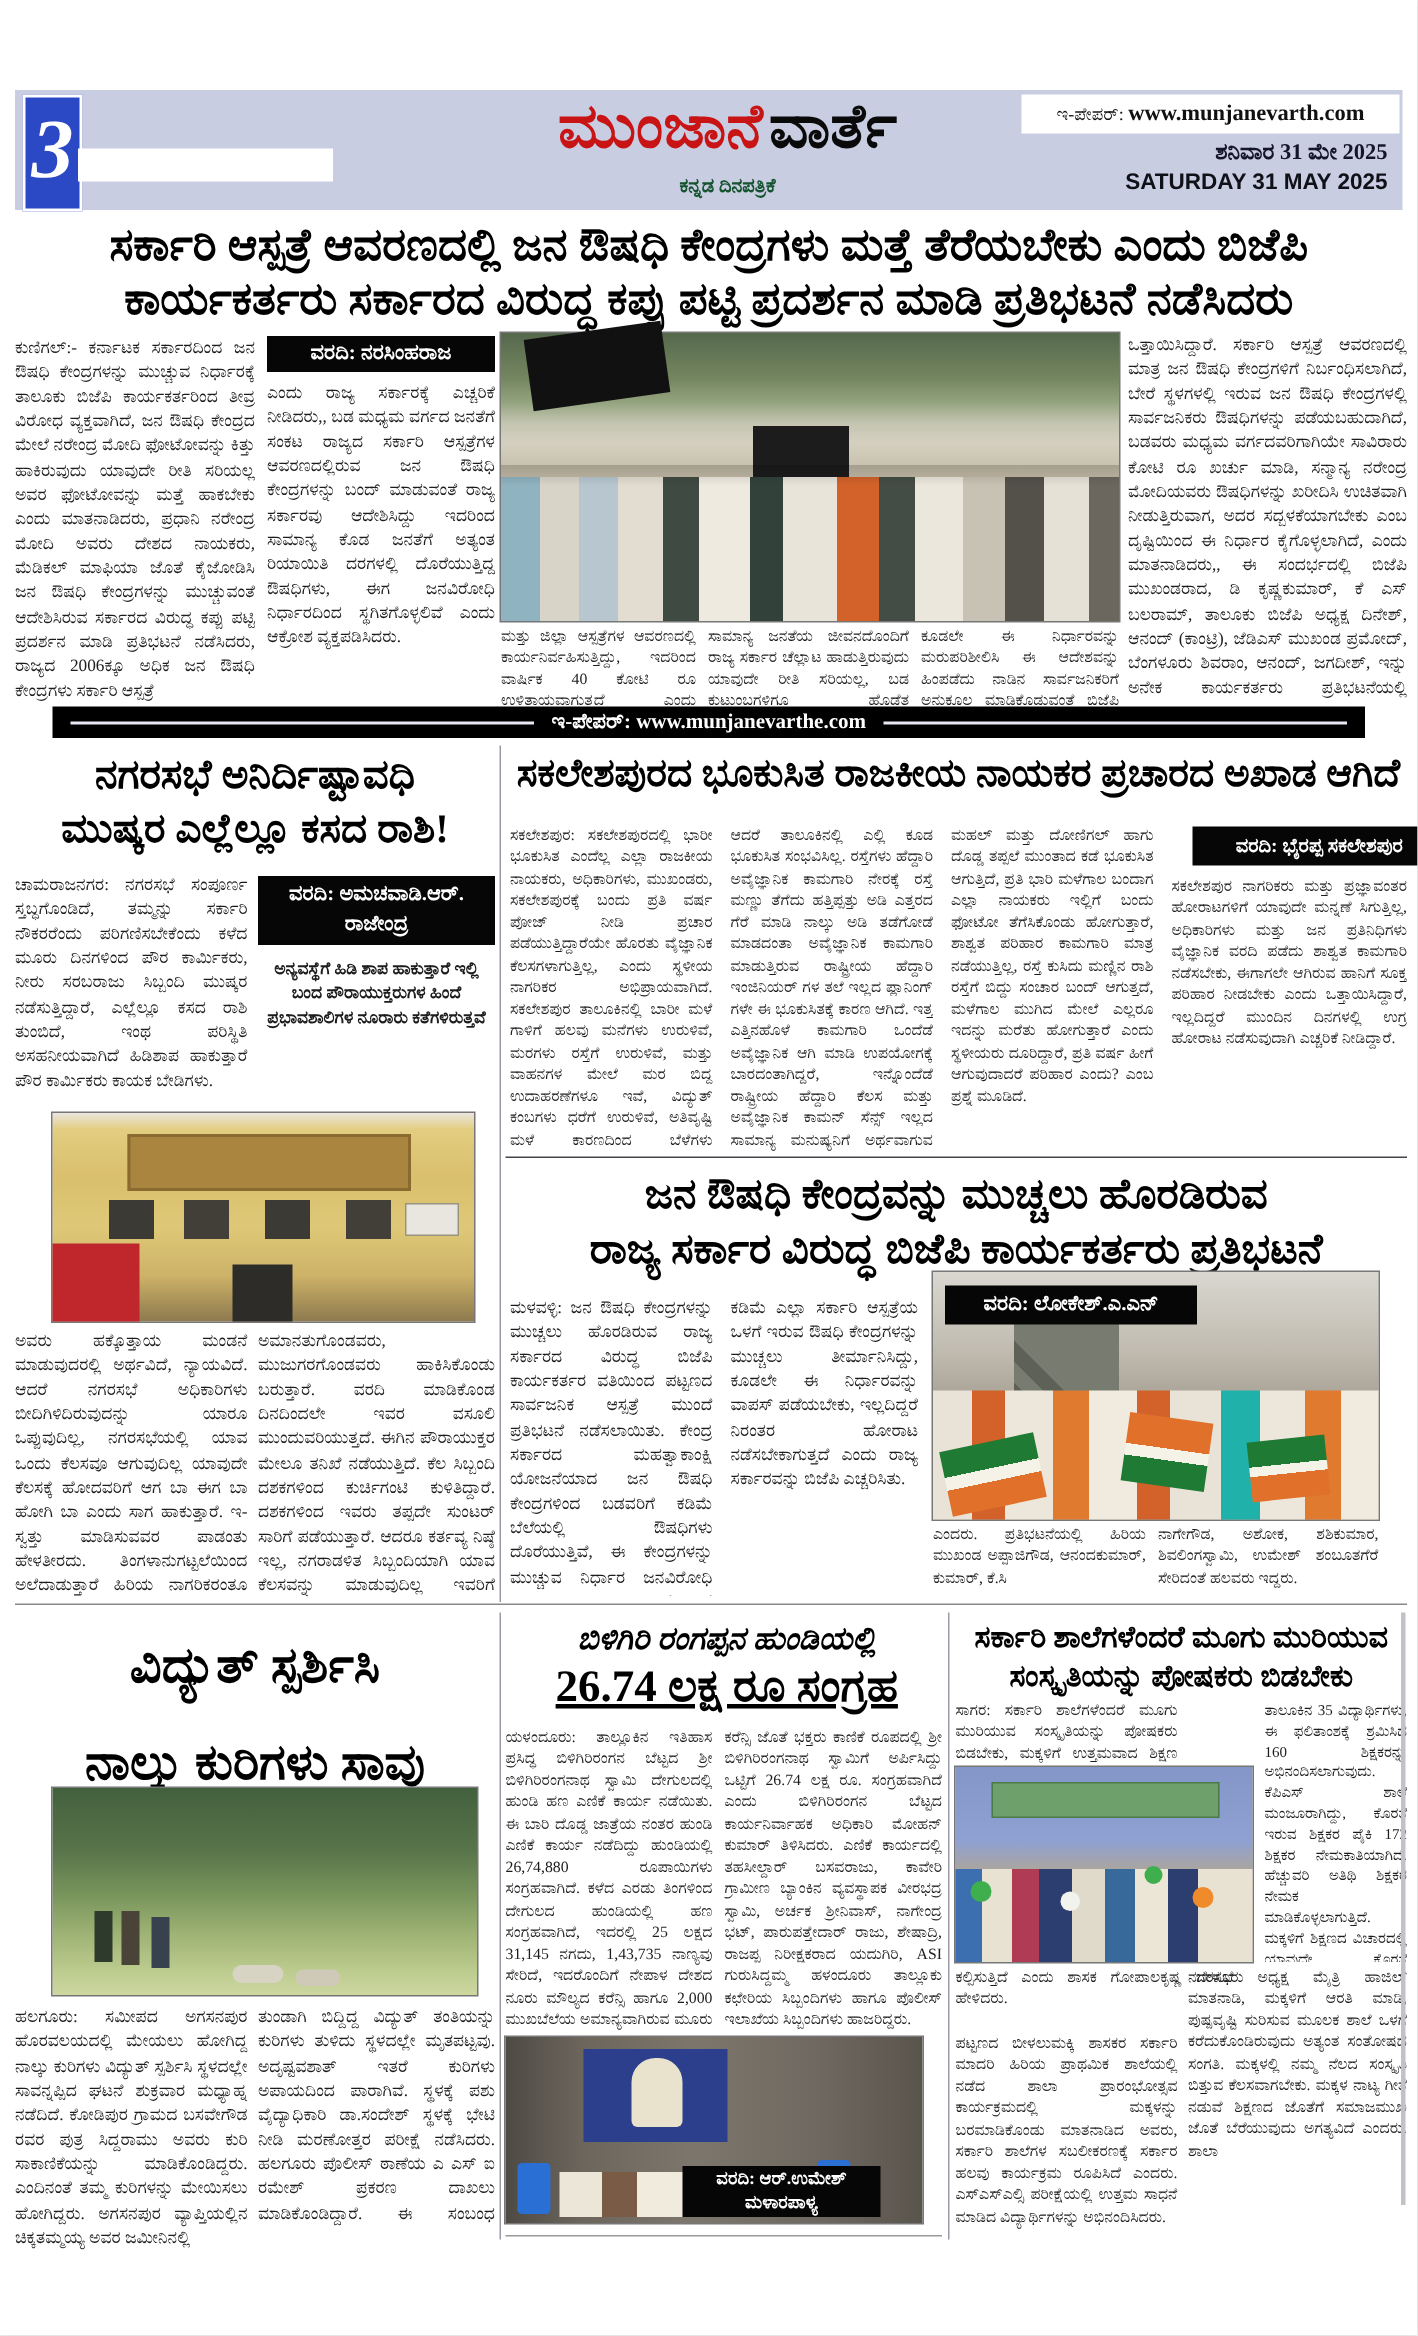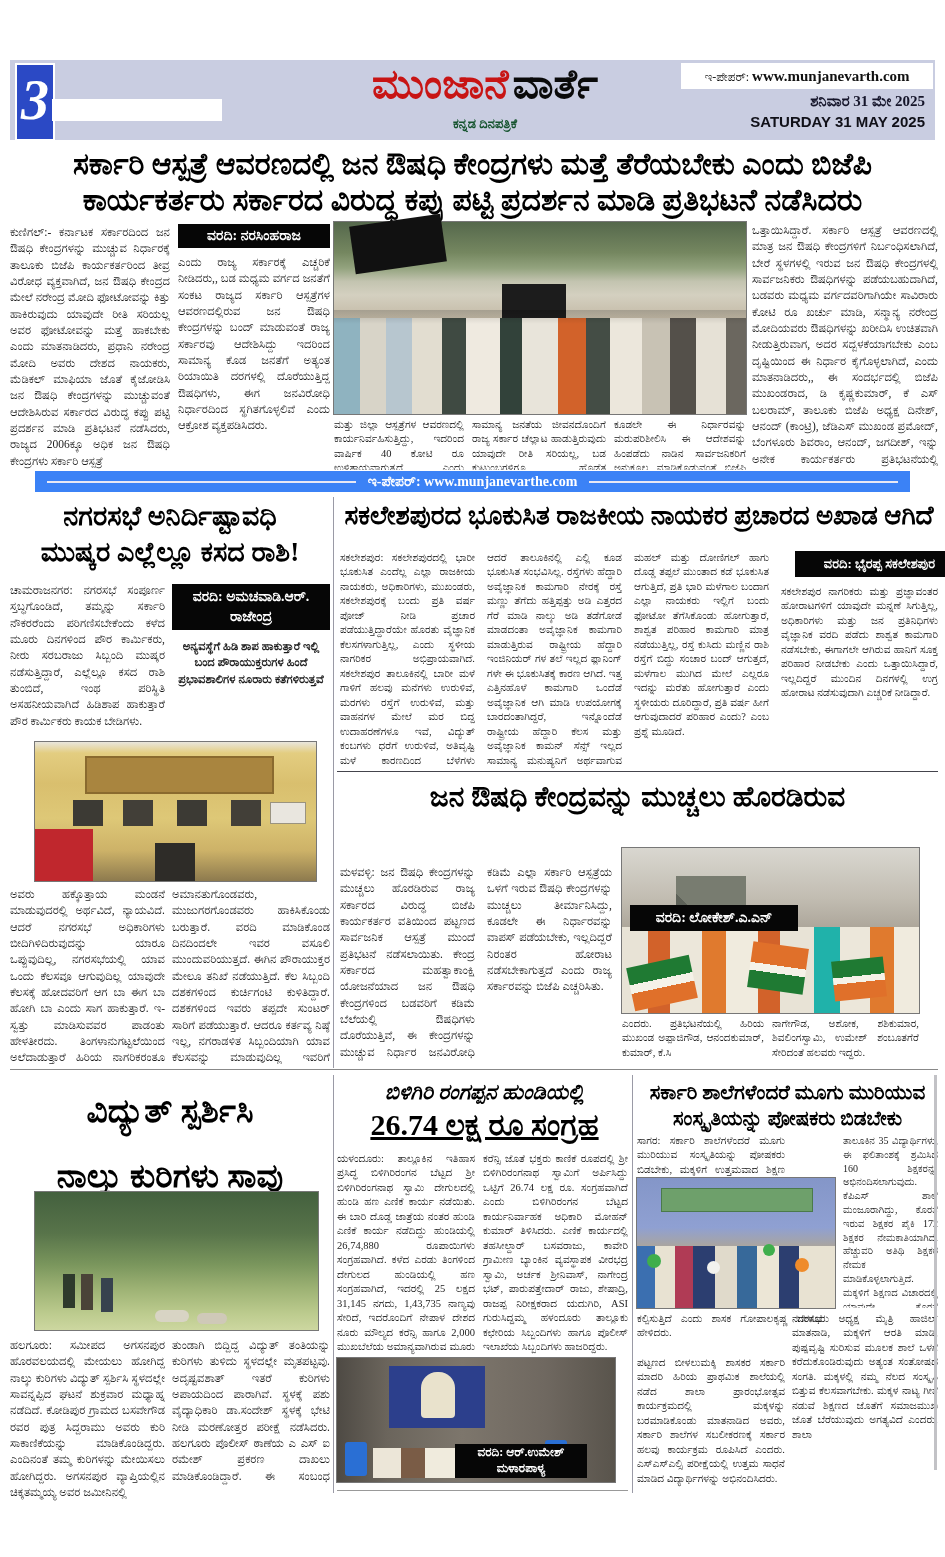--- a/index.html
+++ b/index.html
@@ -26,21 +26,21 @@
   #masthead .m1{color:#c81414;font-size:41px;font-weight:bold;}
   #masthead .m2{color:#0a0a0a;font-size:41px;font-weight:bold;}
   #masthead-sub{left:300px;top:56px;width:350px;text-align:center;font-size:13px;font-weight:bold;color:#14532d;}
   #epaper-box{right:2px;top:3px;width:252px;height:26px;background:#ffffff;text-align:center;
       font-size:12px;line-height:26px;color:#111;white-space:nowrap;overflow:hidden;}
   #epaper-box b{font-size:15px;}
   #date-kn{right:10px;top:33px;font-size:15px;font-weight:bold;color:#15152a;}
   #date-en{right:10px;top:53px;font-size:15px;font-weight:bold;color:#101018;
       font-family:"Liberation Sans","DejaVu Sans",sans-serif;}
   
-  #epaper-bar{left:35px;top:471px;width:875px;height:21px;background:#3b82f6;color:#fff;
+  #epaper-bar{left:35px;top:471px;width:875px;height:21px;background:#000000;color:#fff;
       display:flex;align-items:center;font-weight:bold;font-size:14px;}
   #epaper-bar .line{flex:1;height:2px;background:#e8e8f4;margin:0 12px;}
   
   #photo-protest{left:334px;top:222px;width:412px;height:192px;
      background:linear-gradient(180deg,#55684c 0%,#758760 16%,#93a37e 24%,#c3c4b0 31%,#d4d0c0 38%,#b9ac96 58%,#958b77 84%,#7e7664 100%);}
   #photo-building{left:35px;top:742px;width:281px;height:139px;
      background:linear-gradient(180deg,#e9e6dd 0%,#e3cd80 8%,#d9bf6e 30%,#dec877 55%,#cdb268 78%,#8d7a4e 100%);}
   #photo-bjp{left:622px;top:848px;width:297px;height:165px;
      background:linear-gradient(180deg,#d9d7d0 0%,#c2bdb2 30%,#a59e92 55%,#8a8376 78%,#6e685e 100%);}
   #photo-field{left:35px;top:1192px;width:283px;height:138px;
@@ -126,34 +126,35 @@
 
   <div class="abs txt txt-sm" style="left:340px;top:551px;width:135px;height:219px;">ಸಕಲೇಶಪುರ: ಸಕಲೇಶಪುರದಲ್ಲಿ ಭಾರೀ ಭೂಕುಸಿತ ಎಂದೆಲ್ಲ ಎಲ್ಲಾ ರಾಜಕೀಯ ನಾಯಕರು, ಅಧಿಕಾರಿಗಳು, ಮುಖಂಡರು, ಸಕಲೇಶಪುರಕ್ಕೆ ಬಂದು ಪ್ರತಿ ವರ್ಷ ಪೋಜ್ ನೀಡಿ ಪ್ರಚಾರ ಪಡೆಯುತ್ತಿದ್ದಾರೆಯೇ ಹೊರತು ವೈಜ್ಞಾನಿಕ ಕೆಲಸಗಳಾಗುತ್ತಿಲ್ಲ, ಎಂದು ಸ್ಥಳೀಯ ನಾಗರಿಕರ ಅಭಿಪ್ರಾಯವಾಗಿದೆ. ಸಕಲೇಶಪುರ ತಾಲೂಕಿನಲ್ಲಿ ಬಾರೀ ಮಳೆ ಗಾಳಿಗೆ ಹಲವು ಮನೆಗಳು ಉರುಳಿವೆ, ಮರಗಳು ರಸ್ತೆಗೆ ಉರುಳಿವೆ, ಮತ್ತು ವಾಹನಗಳ ಮೇಲೆ ಮರ ಬಿದ್ದ ಉದಾಹರಣೆಗಳೂ ಇವೆ, ವಿದ್ಯುತ್ ಕಂಬಗಳು ಧರೆಗೆ ಉರುಳಿವೆ, ಅತಿವೃಷ್ಟಿ ಮಳೆ ಕಾರಣದಿಂದ ಬೆಳೆಗಳು ನಾಶವಾಗುತ್ತಿವೆ, ಬತ್ತದ ಗದ್ದೆಗಳ ಮೇಲೆ ಎಲ್ಲಾ ಮಣ್ಣು ಕೊಚ್ಚಿಕೊಂಡು ಹೋಗಿ ಹೂಳು ತುಂಬಿ ಹಾನಿಯಾಗಿದೆ, ಹಲವು ಮನೆಗಳ ಒಳಗೆಲ್ಲ ನೀರಿನ ಜೊತೆ ಮಣ್ಣೆಲ್ಲ ಮನೆ ಒಳಗೆ ಬರುತ್ತಿದೆ.</div>
   <div class="abs txt txt-sm" style="left:487px;top:551px;width:135px;height:219px;">ಆದರೆ ತಾಲೂಕಿನಲ್ಲಿ ಎಲ್ಲಿ ಕೂಡ ಭೂಕುಸಿತ ಸಂಭವಿಸಿಲ್ಲ. ರಸ್ತೆಗಳು ಹೆದ್ದಾರಿ ಅವೈಜ್ಞಾನಿಕ ಕಾಮಗಾರಿ ನೇರಕ್ಕೆ ರಸ್ತೆ ಮಣ್ಣು ತೆಗೆದು ಹತ್ತಿಪ್ಪತ್ತು ಅಡಿ ಎತ್ತರದ ಗೆರೆ ಮಾಡಿ ನಾಲ್ಕು ಅಡಿ ತಡೆಗೋಡೆ ಮಾಡದಂತಾ ಅವೈಜ್ಞಾನಿಕ ಕಾಮಗಾರಿ ಮಾಡುತ್ತಿರುವ ರಾಷ್ಟ್ರೀಯ ಹೆದ್ದಾರಿ ಇಂಜಿನಿಯರ್ ಗಳ ತಲೆ ಇಲ್ಲದ ಪ್ಲಾನಿಂಗ್ ಗಳೇ ಈ ಭೂಕುಸಿತಕ್ಕೆ ಕಾರಣ ಆಗಿದೆ. ಇತ್ತ ಎತ್ತಿನಹೊಳೆ ಕಾಮಗಾರಿ ಒಂದೆಡೆ ಅವೈಜ್ಞಾನಿಕ ಆಗಿ ಮಾಡಿ ಉಪಯೋಗಕ್ಕೆ ಬಾರದಂತಾಗಿದ್ದರೆ, ಇನ್ನೊಂದೆಡೆ ರಾಷ್ಟ್ರೀಯ ಹೆದ್ದಾರಿ ಕೆಲಸ ಮತ್ತು ಅವೈಜ್ಞಾನಿಕ ಕಾಮನ್ ಸೆನ್ಸ್ ಇಲ್ಲದ ಸಾಮಾನ್ಯ ಮನುಷ್ಯನಿಗೆ ಅರ್ಥವಾಗುವ ವಿಷಯ ಇಂಜಿನಿಯರ್ ಗಳಿಗೆ ಅರ್ಥ ಆಗುವುದಿಲ್ಲವೇ? ಎಂಬುದು ಜನ ಸಾಮಾನ್ಯರ ಪ್ರಶ್ನೆ ಆಗಿದೆ. ಪ್ರತಿ ವರ್ಷ ಆನೆ</div>
   <div class="abs txt txt-sm" style="left:634px;top:551px;width:135px;height:219px;">ಮಹಲ್ ಮತ್ತು ದೋಣಿಗಲ್ ಹಾಗು ದೊಡ್ಡ ತಪ್ಪಲೆ ಮುಂತಾದ ಕಡೆ ಭೂಕುಸಿತ ಆಗುತ್ತಿದೆ, ಪ್ರತಿ ಭಾರಿ ಮಳೆಗಾಲ ಬಂದಾಗ ಎಲ್ಲಾ ನಾಯಕರು ಇಲ್ಲಿಗೆ ಬಂದು ಫೋಟೋ ತೆಗೆಸಿಕೊಂಡು ಹೋಗುತ್ತಾರೆ, ಶಾಶ್ವತ ಪರಿಹಾರ ಕಾಮಗಾರಿ ಮಾತ್ರ ನಡೆಯುತ್ತಿಲ್ಲ, ರಸ್ತೆ ಕುಸಿದು ಮಣ್ಣಿನ ರಾಶಿ ರಸ್ತೆಗೆ ಬಿದ್ದು ಸಂಚಾರ ಬಂದ್ ಆಗುತ್ತದೆ, ಮಳೆಗಾಲ ಮುಗಿದ ಮೇಲೆ ಎಲ್ಲರೂ ಇದನ್ನು ಮರೆತು ಹೋಗುತ್ತಾರೆ ಎಂದು ಸ್ಥಳೀಯರು ದೂರಿದ್ದಾರೆ, ಪ್ರತಿ ವರ್ಷ ಹೀಗೆ ಆಗುವುದಾದರೆ ಪರಿಹಾರ ಎಂದು? ಎಂಬ ಪ್ರಶ್ನೆ ಮೂಡಿದೆ.</div>
   <div class="abs byline-box" style="left:795px;top:551px;width:169px;height:26px;font-size:13px;">ವರದಿ: ಭೈರಪ್ಪ ಸಕಲೇಶಪುರ</div>
   <div class="abs txt txt-sm" style="left:781px;top:585px;width:157px;height:185px;">ಸಕಲೇಶಪುರ ನಾಗರಿಕರು ಮತ್ತು ಪ್ರಜ್ಞಾವಂತರ ಹೋರಾಟಗಳಿಗೆ ಯಾವುದೇ ಮನ್ನಣೆ ಸಿಗುತ್ತಿಲ್ಲ, ಅಧಿಕಾರಿಗಳು ಮತ್ತು ಜನ ಪ್ರತಿನಿಧಿಗಳು ವೈಜ್ಞಾನಿಕ ವರದಿ ಪಡೆದು ಶಾಶ್ವತ ಕಾಮಗಾರಿ ನಡೆಸಬೇಕು, ಈಗಾಗಲೇ ಆಗಿರುವ ಹಾನಿಗೆ ಸೂಕ್ತ ಪರಿಹಾರ ನೀಡಬೇಕು ಎಂದು ಒತ್ತಾಯಿಸಿದ್ದಾರೆ, ಇಲ್ಲದಿದ್ದರೆ ಮುಂದಿನ ದಿನಗಳಲ್ಲಿ ಉಗ್ರ ಹೋರಾಟ ನಡೆಸುವುದಾಗಿ ಎಚ್ಚರಿಕೆ ನೀಡಿದ್ದಾರೆ.</div>
 
   <div class="abs hrule" style="left:337px;top:771px;width:601px;"></div>
 
   <div class="abs hl" style="left:337px;top:780px;width:601px;font-size:28px;">ಜನ ಔಷಧಿ ಕೇಂದ್ರವನ್ನು ಮುಚ್ಚಲು ಹೊರಡಿರುವ</div>
+  <div class="abs hl" style="left:337px;top:817px;width:601px;font-size:28px;">ರಾಜ್ಯ ಸರ್ಕಾರ ವಿರುದ್ಧ ಬಿಜೆಪಿ ಕಾರ್ಯಕರ್ತರು ಪ್ರತಿಭಟನೆ</div>
 
   <div class="abs txt" style="left:340px;top:864px;width:135px;height:200px;">ಮಳವಳ್ಳಿ: ಜನ ಔಷಧಿ ಕೇಂದ್ರಗಳನ್ನು ಮುಚ್ಚಲು ಹೊರಡಿರುವ ರಾಜ್ಯ ಸರ್ಕಾರದ ವಿರುದ್ಧ ಬಿಜೆಪಿ ಕಾರ್ಯಕರ್ತರ ವತಿಯಿಂದ ಪಟ್ಟಣದ ಸಾರ್ವಜನಿಕ ಆಸ್ಪತ್ರೆ ಮುಂದೆ ಪ್ರತಿಭಟನೆ ನಡೆಸಲಾಯಿತು. ಕೇಂದ್ರ ಸರ್ಕಾರದ ಮಹತ್ವಾಕಾಂಕ್ಷಿ ಯೋಜನೆಯಾದ ಜನ ಔಷಧಿ ಕೇಂದ್ರಗಳಿಂದ ಬಡವರಿಗೆ ಕಡಿಮೆ ಬೆಲೆಯಲ್ಲಿ ಔಷಧಿಗಳು ದೊರೆಯುತ್ತಿವೆ, ಈ ಕೇಂದ್ರಗಳನ್ನು ಮುಚ್ಚುವ ನಿರ್ಧಾರ ಜನವಿರೋಧಿ ಎಂದು ಧ್ವಜ ಹಿಡಿದು ಘೋಷಣೆ ಕೂಗಿದರು.</div>
   <div class="abs txt" style="left:487px;top:864px;width:125px;height:200px;">ಕಡಿಮೆ ಎಲ್ಲಾ ಸರ್ಕಾರಿ ಆಸ್ಪತ್ರೆಯ ಒಳಗೆ ಇರುವ ಔಷಧಿ ಕೇಂದ್ರಗಳನ್ನು ಮುಚ್ಚಲು ತೀರ್ಮಾನಿಸಿದ್ದು, ಕೂಡಲೇ ಈ ನಿರ್ಧಾರವನ್ನು ವಾಪಸ್ ಪಡೆಯಬೇಕು, ಇಲ್ಲದಿದ್ದರೆ ನಿರಂತರ ಹೋರಾಟ ನಡೆಸಬೇಕಾಗುತ್ತದೆ ಎಂದು ರಾಜ್ಯ ಸರ್ಕಾರವನ್ನು ಬಿಜೆಪಿ ಎಚ್ಚರಿಸಿತು.</div>
 
   <div class="abs photo" id="photo-bjp">
     <span class="pshape" style="left:54px;top:28px;width:70px;height:60px;background:
       linear-gradient(45deg,#5d6158 0 10px,#787c70 10px 20px,#5d6158 20px 30px,#787c70 30px 40px);"></span>
     <span class="pshape" style="left:0;bottom:0;width:100%;height:86px;background:
       linear-gradient(90deg,#e8e3d6 0 26px,#d2622a 26px 48px,#ece7da 48px 80px,#e07a2e 80px 104px,#f0ebde 104px 136px,#d2622a 136px 158px,#e8e3d6 158px 192px,#20b2aa 192px 218px,#ece7da 218px 248px,#e07a2e 248px 272px,#f0ebde 272px 297px);"></span>
     <span class="pshape" style="left:8px;bottom:8px;width:64px;height:44px;background:linear-gradient(180deg,#1f7a33 0 40%,#f5f2e8 40% 60%,#e0702a 60% 100%);transform:rotate(-12deg);"></span>
     <span class="pshape" style="left:128px;bottom:22px;width:56px;height:46px;background:linear-gradient(180deg,#e0702a 0 45%,#f5f2e8 45% 62%,#1f7a33 62% 100%);transform:rotate(8deg);"></span>
     <span class="pshape" style="right:34px;bottom:14px;width:52px;height:40px;background:linear-gradient(180deg,#1f7a33 0 42%,#f5f2e8 42% 58%,#e0702a 58% 100%);transform:rotate(-6deg);"></span>
   </div>
-  <div class="abs byline-box" style="left:630px;top:857px;width:168px;height:26px;font-size:14px;margin-top:48px;">ವರದಿ: ಲೋಕೇಶ್.ಎ.ಎನ್</div>
+  <div class="abs byline-box" style="left:630px;top:857px;width:168px;height:26px;font-size:14px;">ವರದಿ: ಲೋಕೇಶ್.ಎ.ಎನ್</div>
 
   <div class="abs txt txt-sm" style="left:622px;top:1017px;width:142px;height:48px;">ಎಂದರು. ಪ್ರತಿಭಟನೆಯಲ್ಲಿ ಹಿರಿಯ ಮುಖಂಡ ಅಪ್ಪಾಜಿಗೌಡ, ಆನಂದಕುಮಾರ್, ಕುಮಾರ್, ಕೆ.ಸಿ</div>
   <div class="abs txt txt-sm" style="left:772px;top:1017px;width:147px;height:48px;">ನಾಗೇಗೌಡ, ಅಶೋಕ, ಶಶಿಕುಮಾರ, ಶಿವಲಿಂಗಸ್ವಾಮಿ, ಉಮೇಶ್ ಶಂಬೂತಗೆರೆ ಸೇರಿದಂತೆ ಹಲವರು ಇದ್ದರು.</div>
 
   <div class="abs hrule" style="left:10px;top:1069px;width:928px;background:#888;"></div>
 
   <div class="abs hl" style="left:10px;top:1092px;width:320px;font-size:33px;font-weight:bold;">ವಿದ್ಯುತ್ ಸ್ಪರ್ಶಿಸಿ</div>
   <div class="abs hl" style="left:10px;top:1140px;width:320px;font-size:33px;font-weight:bold;margin-top:17px;">ನಾಲ್ಕು ಕುರಿಗಳು ಸಾವು</div>
 
   <div class="abs photo" id="photo-field">

